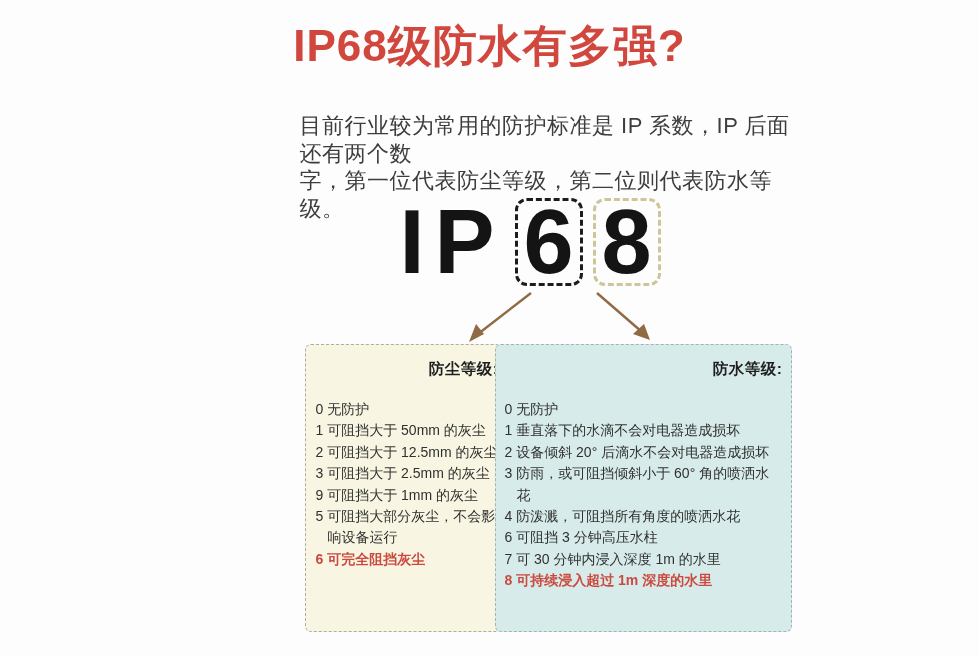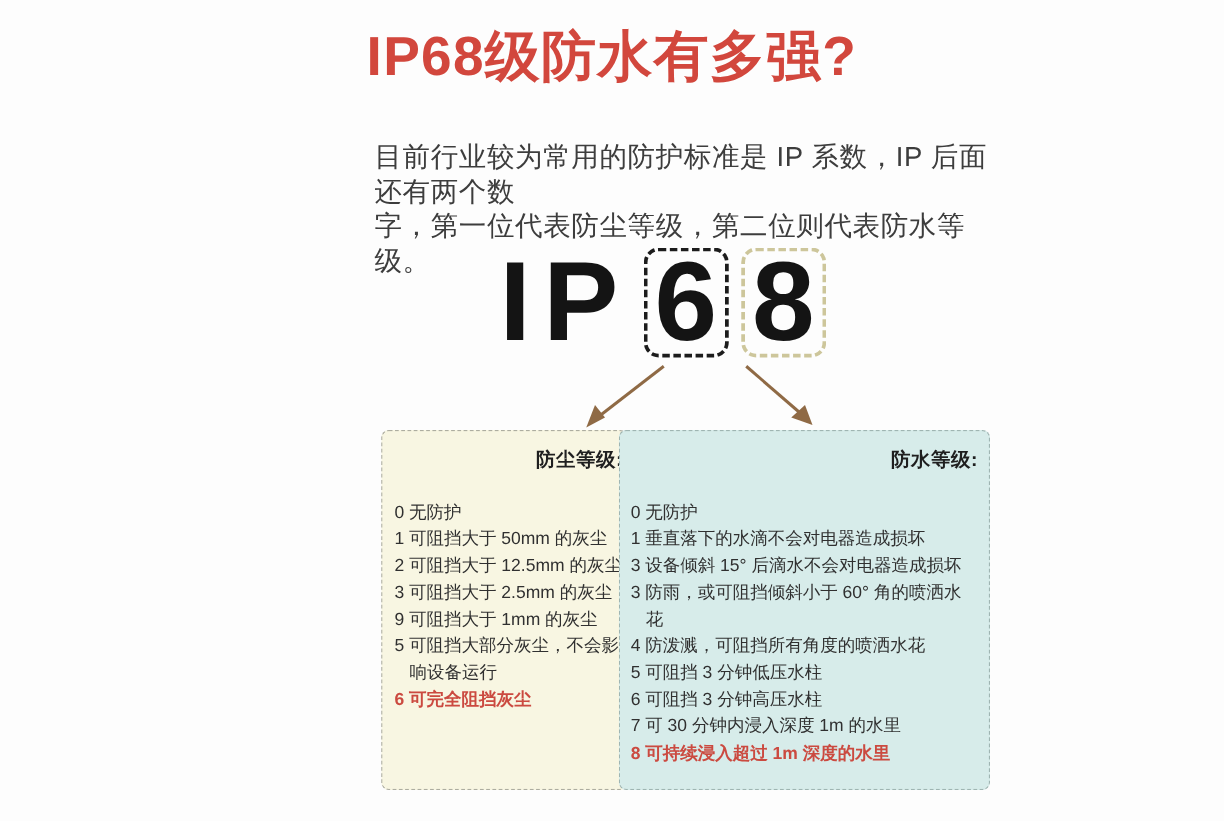--- a/index.html
+++ b/index.html
@@ -85,23 +85,22 @@
         <div class="item">5 可阻挡大部分灰尘，不会影响设备运行</div>
         <div class="item hl">6 可完全阻挡灰尘</div>
       </div>
   </section>
 
   <section class="panel water">
     <h2>防水等级:</h2>
     <div class="list">
         <div class="item">0 无防护</div>
         <div class="item">1 垂直落下的水滴不会对电器造成损坏</div>
-        <div class="item">3 设备倾斜 15° 后滴水不会对电器造成损坏</div>
+        <div class="item">2 设备倾斜 20° 后滴水不会对电器造成损坏</div>
         <div class="item">3 防雨，或可阻挡倾斜小于 60° 角的喷洒水花</div>
         <div class="item">4 防泼溅，可阻挡所有角度的喷洒水花</div>
-        <div class="item">5 可阻挡 3 分钟低压水柱</div>
         <div class="item">6 可阻挡 3 分钟高压水柱</div>
         <div class="item">7 可 30 分钟内浸入深度 1m 的水里</div>
         <div class="item hl">8 可持续浸入超过 1m 深度的水里</div>
       </div>
   </section>
 
 </div>
 
 </body></html>

